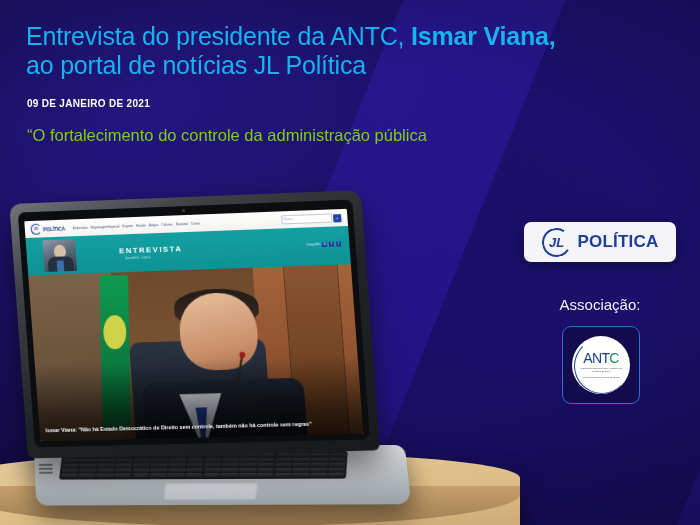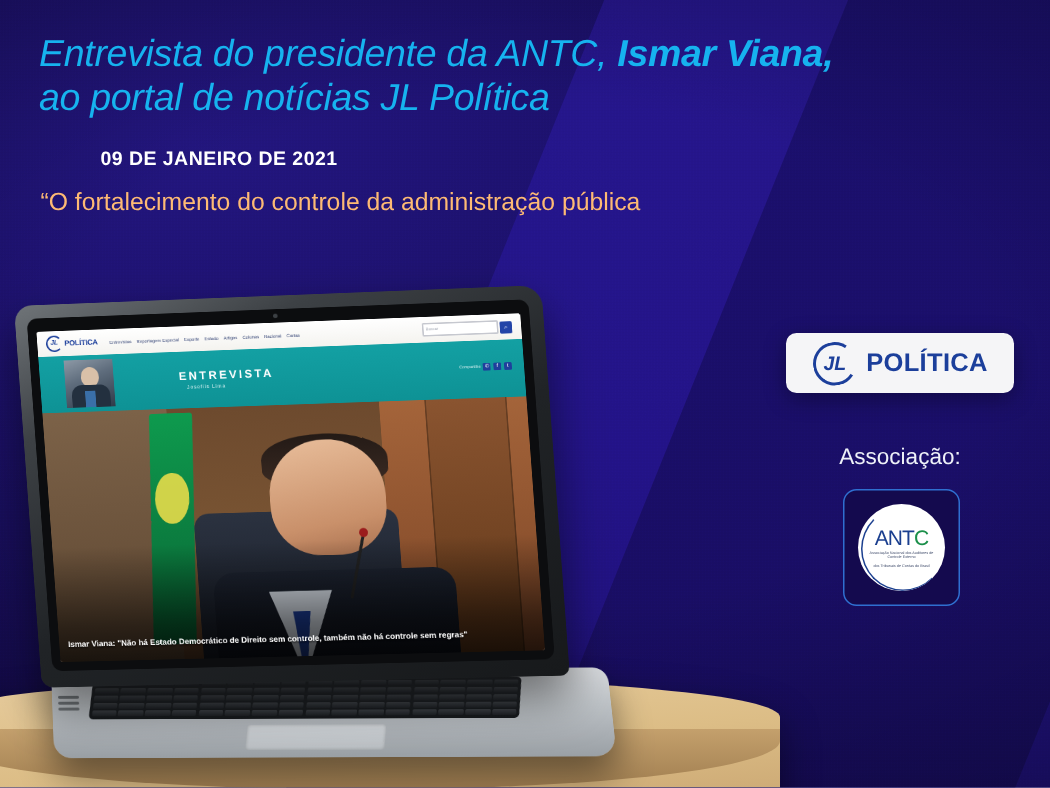--- a/index.html
+++ b/index.html
@@ -25,26 +25,26 @@
     background-image:
       repeating-linear-gradient(0deg, rgba(255,255,255,.05) 0 1px, rgba(0,0,0,.05) 1px 2px),
       repeating-linear-gradient(90deg, rgba(255,255,255,.04) 0 1px, rgba(0,0,0,.04) 1px 2px);
   }
   .bg-vig{position:absolute;inset:0;
     background:radial-gradient(110% 80% at 50% 45%, rgba(0,0,0,0) 40%, rgba(0,0,0,.42) 100%);}
 
   
   .headline{position:absolute;left:26px;top:22px;width:620px;
     font-size:25px;line-height:1.15;color:#16b3ef;letter-spacing:-.2px;}
-  .headline .hl-line{display:block;font-style:italic;}
+  .headline .hl-line{display:block;}
   .hl-strong{font-weight:bold;color:#16b3ef;}
   .date{position:absolute;left:27px;top:98px;
-    font-size:13px;font-weight:bold;color:#ffffff;letter-spacing:.3px;margin-left:40px;}
+    font-size:10px;font-weight:bold;color:#ffffff;letter-spacing:.3px;}
   .quote{position:absolute;left:27px;top:124px;width:560px;
-    font-size:16.5px;line-height:1.42;color:#fdba74;}
+    font-size:16.5px;line-height:1.42;color:#84cc16;}
   .quote .q-line{display:block;}
 
   
   .table{position:absolute;left:-40px;top:452px;width:560px;height:150px;
     border-radius:50%/26px;
     background:linear-gradient(175deg,#e8cd9e 0%,#dcbd86 38%,#c8a470 72%,#a8855a 100%);
     box-shadow:0 10px 26px rgba(0,0,0,.45);}
   .table-edge{position:absolute;left:-40px;top:486px;width:560px;height:40px;
     background:linear-gradient(180deg,#c4a06c 0%,#a07e50 100%);
     border-radius:0 0 48% 48%/0 0 80% 80%;}

